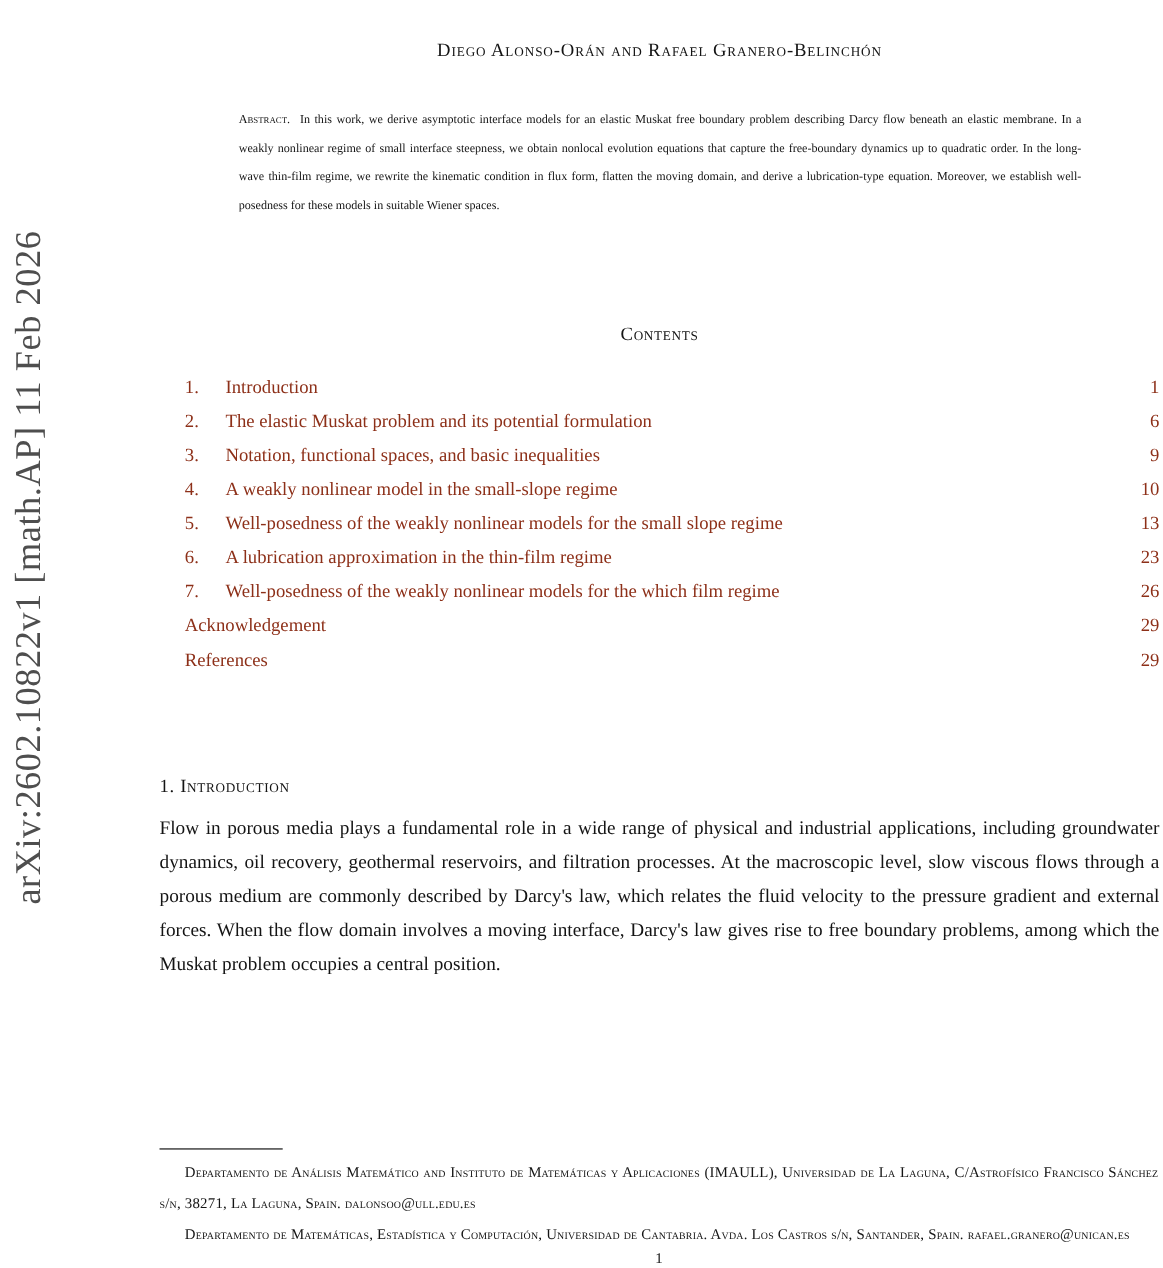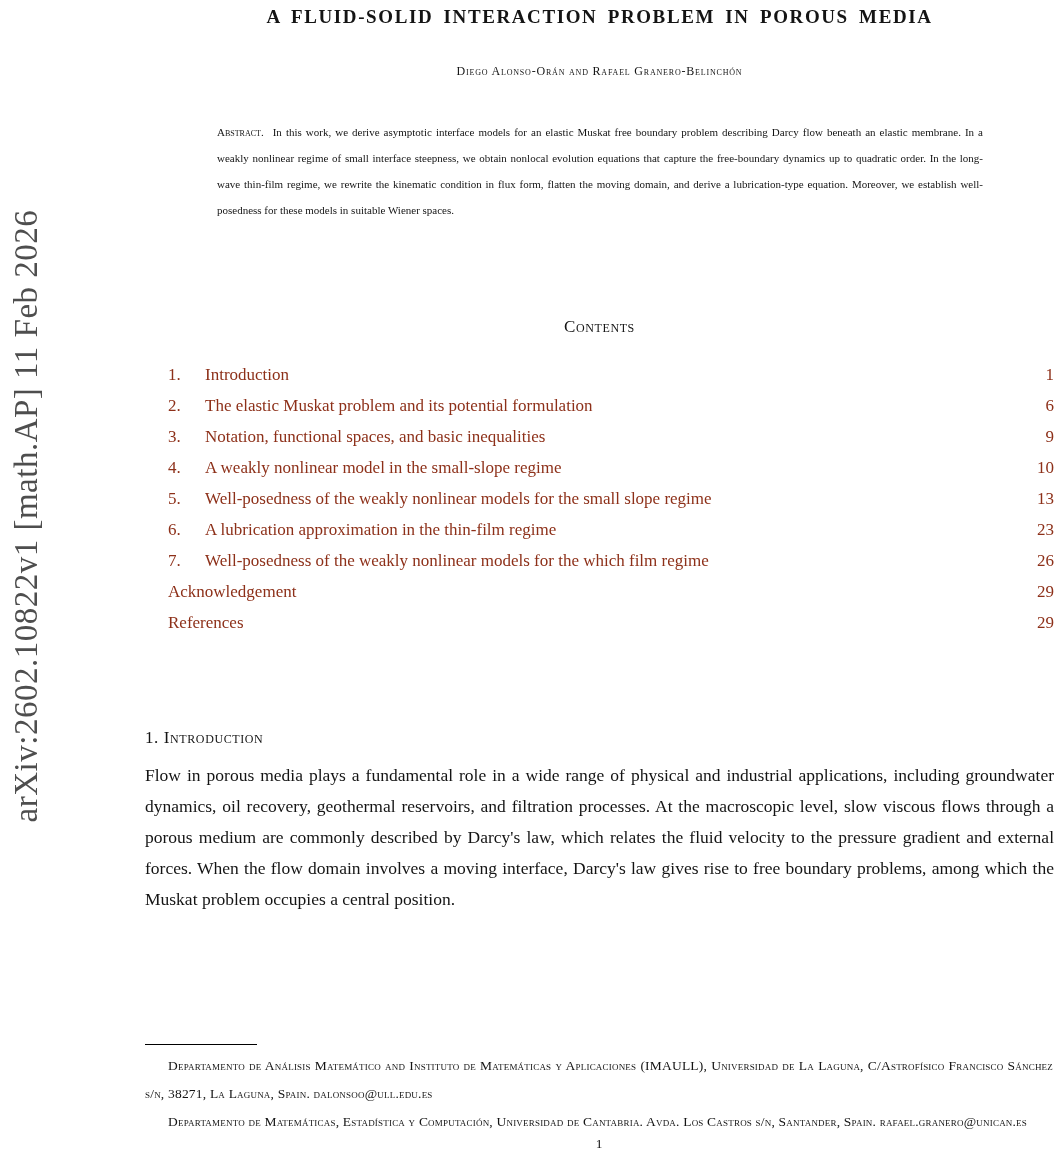--- a/index.html
+++ b/index.html
@@ -44,21 +44,21 @@
     font-size: 19px;
     font-weight: bold;
     letter-spacing: 1.6px;
     word-spacing: 4px;
   }
 
   .authors {
     margin-top: 36px;
     text-align: center;
     font-variant: small-caps;
-    font-size: 12px;
+    font-size: 17px;
     letter-spacing: 0.8px;
   }
 
   .abstract {
     margin: 40px 71px 0 72px;
     font-size: 11px;
     line-height: 26px;
     text-align: justify;
   }
   .abstract-label {
@@ -136,21 +136,20 @@
 <body>
 
 <div class="page">
 
   <div class="arxiv-stamp">
     <span>arXiv:2602.10822v1  [math.AP]  11 Feb 2026</span>
   </div>
 
   <div class="content">
 
-    <h1 class="title">A FLUID-SOLID INTERACTION PROBLEM IN POROUS MEDIA</h1>
 
     <div class="authors">Diego Alonso-Orán and Rafael Granero-Belinchón</div>
 
     <div class="abstract">
       <span class="abstract-label">Abstract.</span><span>In this work, we derive asymptotic interface models for an elastic Muskat free boundary problem describing Darcy flow beneath an elastic membrane. In a weakly nonlinear regime of small interface steepness, we obtain nonlocal evolution equations that capture the free-boundary dynamics up to quadratic order. In the long-wave thin-film regime, we rewrite the kinematic condition in flux form, flatten the moving domain, and derive a lubrication-type equation. Moreover, we establish well-posedness for these models in suitable Wiener spaces.</span>
     </div>
 
     <div class="contents-heading">Contents</div>
 
     <div class="toc">

